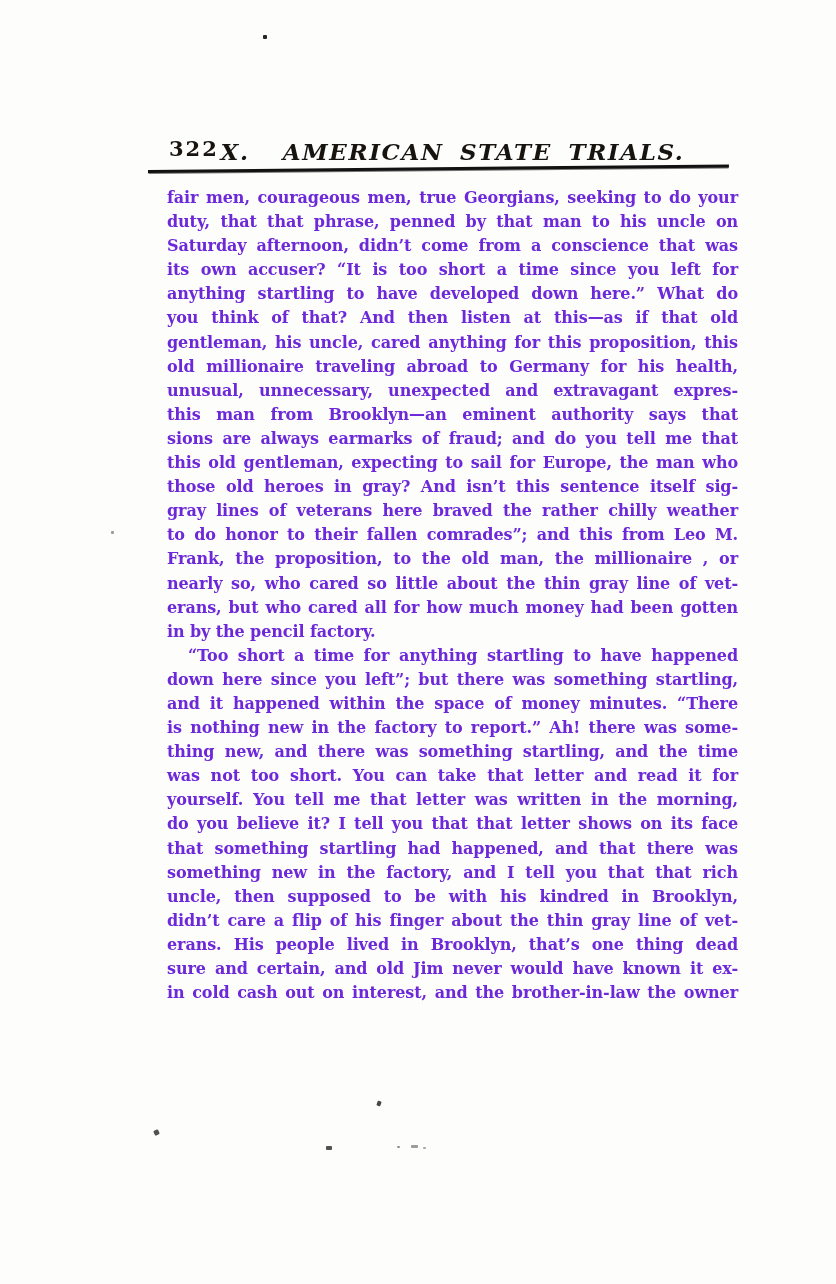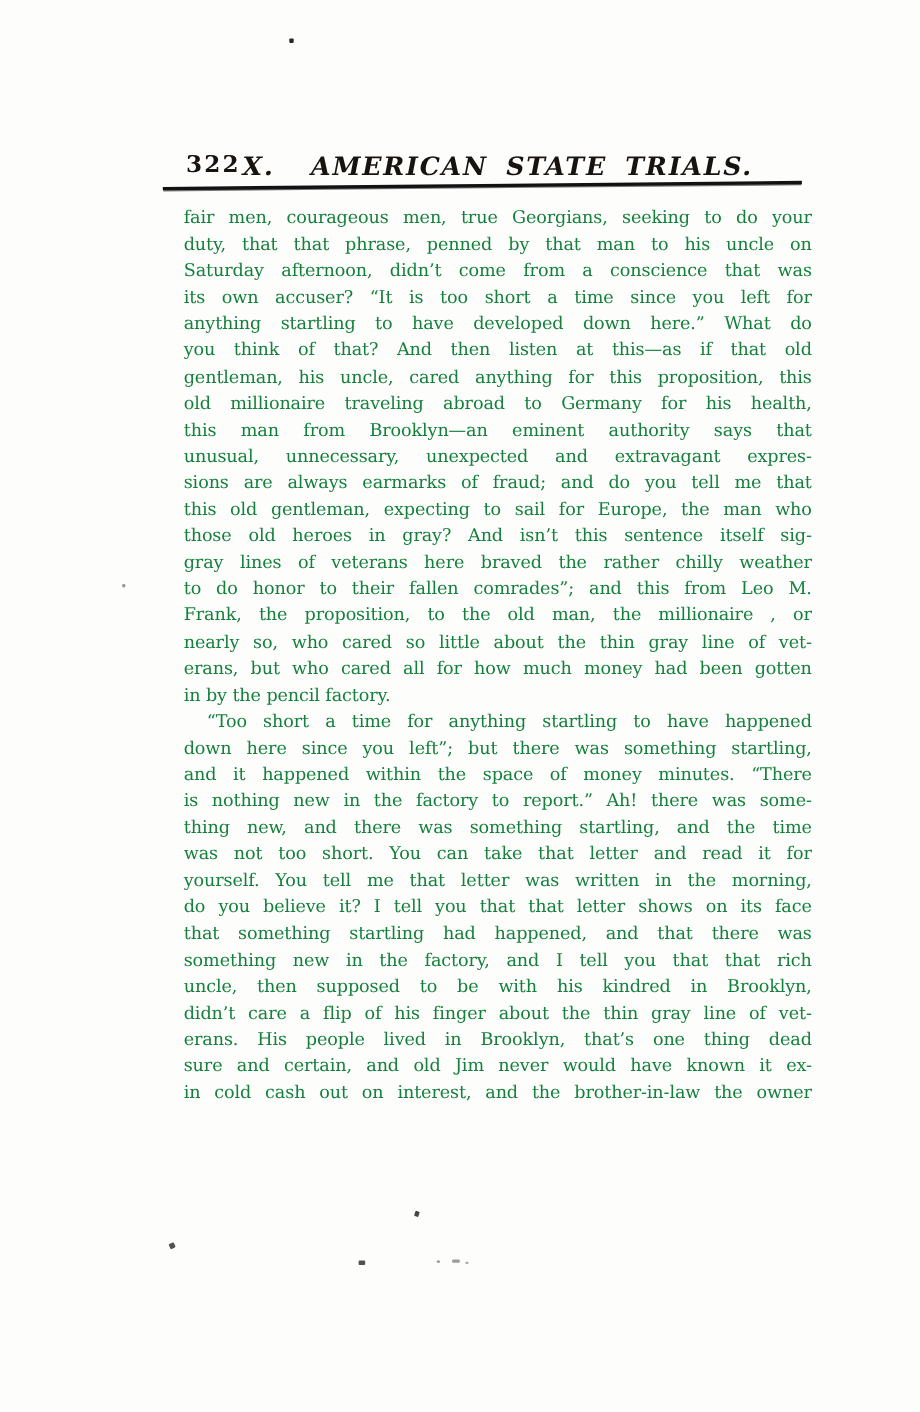--- a/index.html
+++ b/index.html
@@ -36,22 +36,22 @@
     left: 148px; top: 170px; width: 581px; height: 3px;
     background: #121212;
     transform: rotate(-0.55deg);
     transform-origin: left center;
     box-shadow: 0 1.5px 0 -0.5px rgba(10,10,10,0.55);
   }
   
   .page-body {
     position: absolute;
     left: 167px; top: 186px; width: 571px;
-    font-size: 16px; font-weight: normal;
-    color: #15803d;
+    font-size: 16px; font-weight: bold;
+    color: #6d28d9;
   }
   .paragraph { margin: 0; }
   .line {
     height: 24.1px; line-height: 24.1px;
     text-align: justify;
     text-align-last: justify;
     white-space: nowrap;
     letter-spacing: -0.1px;
   }
   .line.flush { text-align-last: left; }
@@ -84,22 +84,22 @@
   <main class="page-body">
       <div class="paragraph">
         <div class="line">fair men, courageous men, true Georgians, seeking to do your</div>
         <div class="line">duty, that that phrase, penned by that man to his uncle on</div>
         <div class="line">Saturday afternoon, didn’t come from a conscience that was</div>
         <div class="line">its own accuser? “It is too short a time since you left for</div>
         <div class="line">anything startling to have developed down here.” What do</div>
         <div class="line">you think of that? And then listen at this—as if that old</div>
         <div class="line">gentleman, his uncle, cared anything for this proposition, this</div>
         <div class="line">old millionaire traveling abroad to Germany for his health,</div>
+        <div class="line">unusual, unnecessary, unexpected and extravagant expres-</div>
         <div class="line">this man from Brooklyn—an eminent authority says that</div>
-        <div class="line">unusual, unnecessary, unexpected and extravagant expres-</div>
         <div class="line">sions are always earmarks of fraud; and do you tell me that</div>
         <div class="line">this old gentleman, expecting to sail for Europe, the man who</div>
         <div class="line">those old heroes in gray? And isn’t this sentence itself sig-</div>
         <div class="line">gray lines of veterans here braved the rather chilly weather</div>
         <div class="line">to do honor to their fallen comrades”; and this from Leo M.</div>
         <div class="line">Frank, the proposition, to the old man, the millionaire , or</div>
         <div class="line">nearly so, who cared so little about the thin gray line of vet-</div>
         <div class="line">erans, but who cared all for how much money had been gotten</div>
         <div class="line flush">in by the pencil factory.</div>
       </div>

